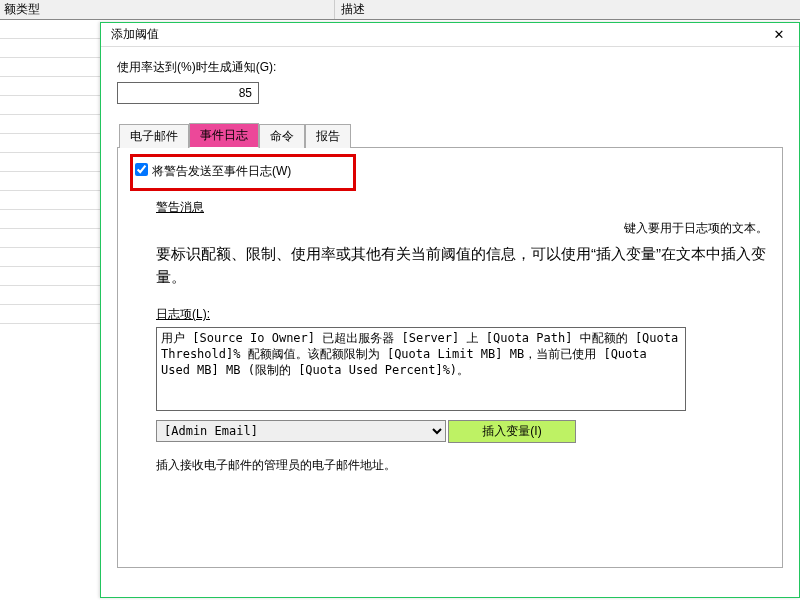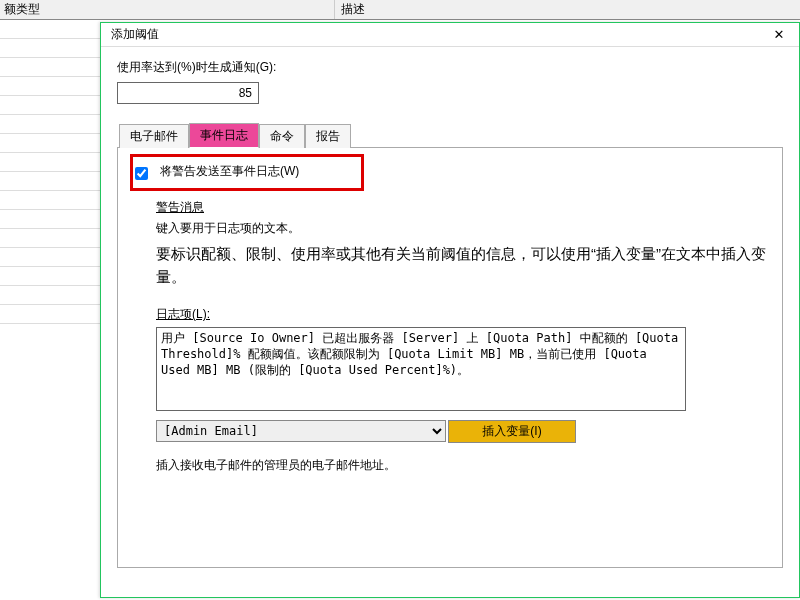--- a/index.html
+++ b/index.html
@@ -112,22 +112,22 @@
       border-bottom: 1px solid #fff;
     }
     .tab-content {
       border: 1px solid #aaa;
       border-top: none;
       padding: 10px 14px 14px 14px;
       min-height: 420px;
     }
     .checkbox-row {
       display: flex;
-      align-items: flex-end;
-      gap: 8px;
+      align-items: flex-start;
+      gap: 0;
       padding: 2px 0;
     }
     .checkbox-highlight {
       border: 3px solid #d00;
       display: inline-flex;
       padding: 4px 62px 6px 2px;
       margin: -4px 0 -4px -2px;
     }
     input[type="checkbox"] {
       width: 13px;
@@ -139,20 +139,21 @@
       margin-left: 24px;
     }
     .group-title {
       font-size: 12px;
       margin-bottom: 4px;
       text-decoration: underline;
     }
     .group-desc {
       font-size: 12px;
       margin: 4px 0 6px 0;
+      text-align: right;
     }
     .group-desc2 {
       font-size: 15px;
       margin: 6px 0 18px 0;
       line-height: 1.5;
     }
     .textarea-log {
       width: 530px;
       height: 84px;
       border: 1px solid #666;
@@ -174,21 +175,21 @@
       height: 22px;
       border: 1px solid #888;
       font-size: 12px;
       font-family: "SimSun", monospace;
       padding-left: 3px;
     }
     .insert-btn {
       width: 128px;
       height: 23px;
       border: 1px solid #888;
-      background: #eab308;
+      background: #bef264;
       font-size: 12px;
       cursor: default;
     }
     .hint {
       margin-top: 14px;
       font-size: 12px;
     }
   </style>
 </head>
 <body>

